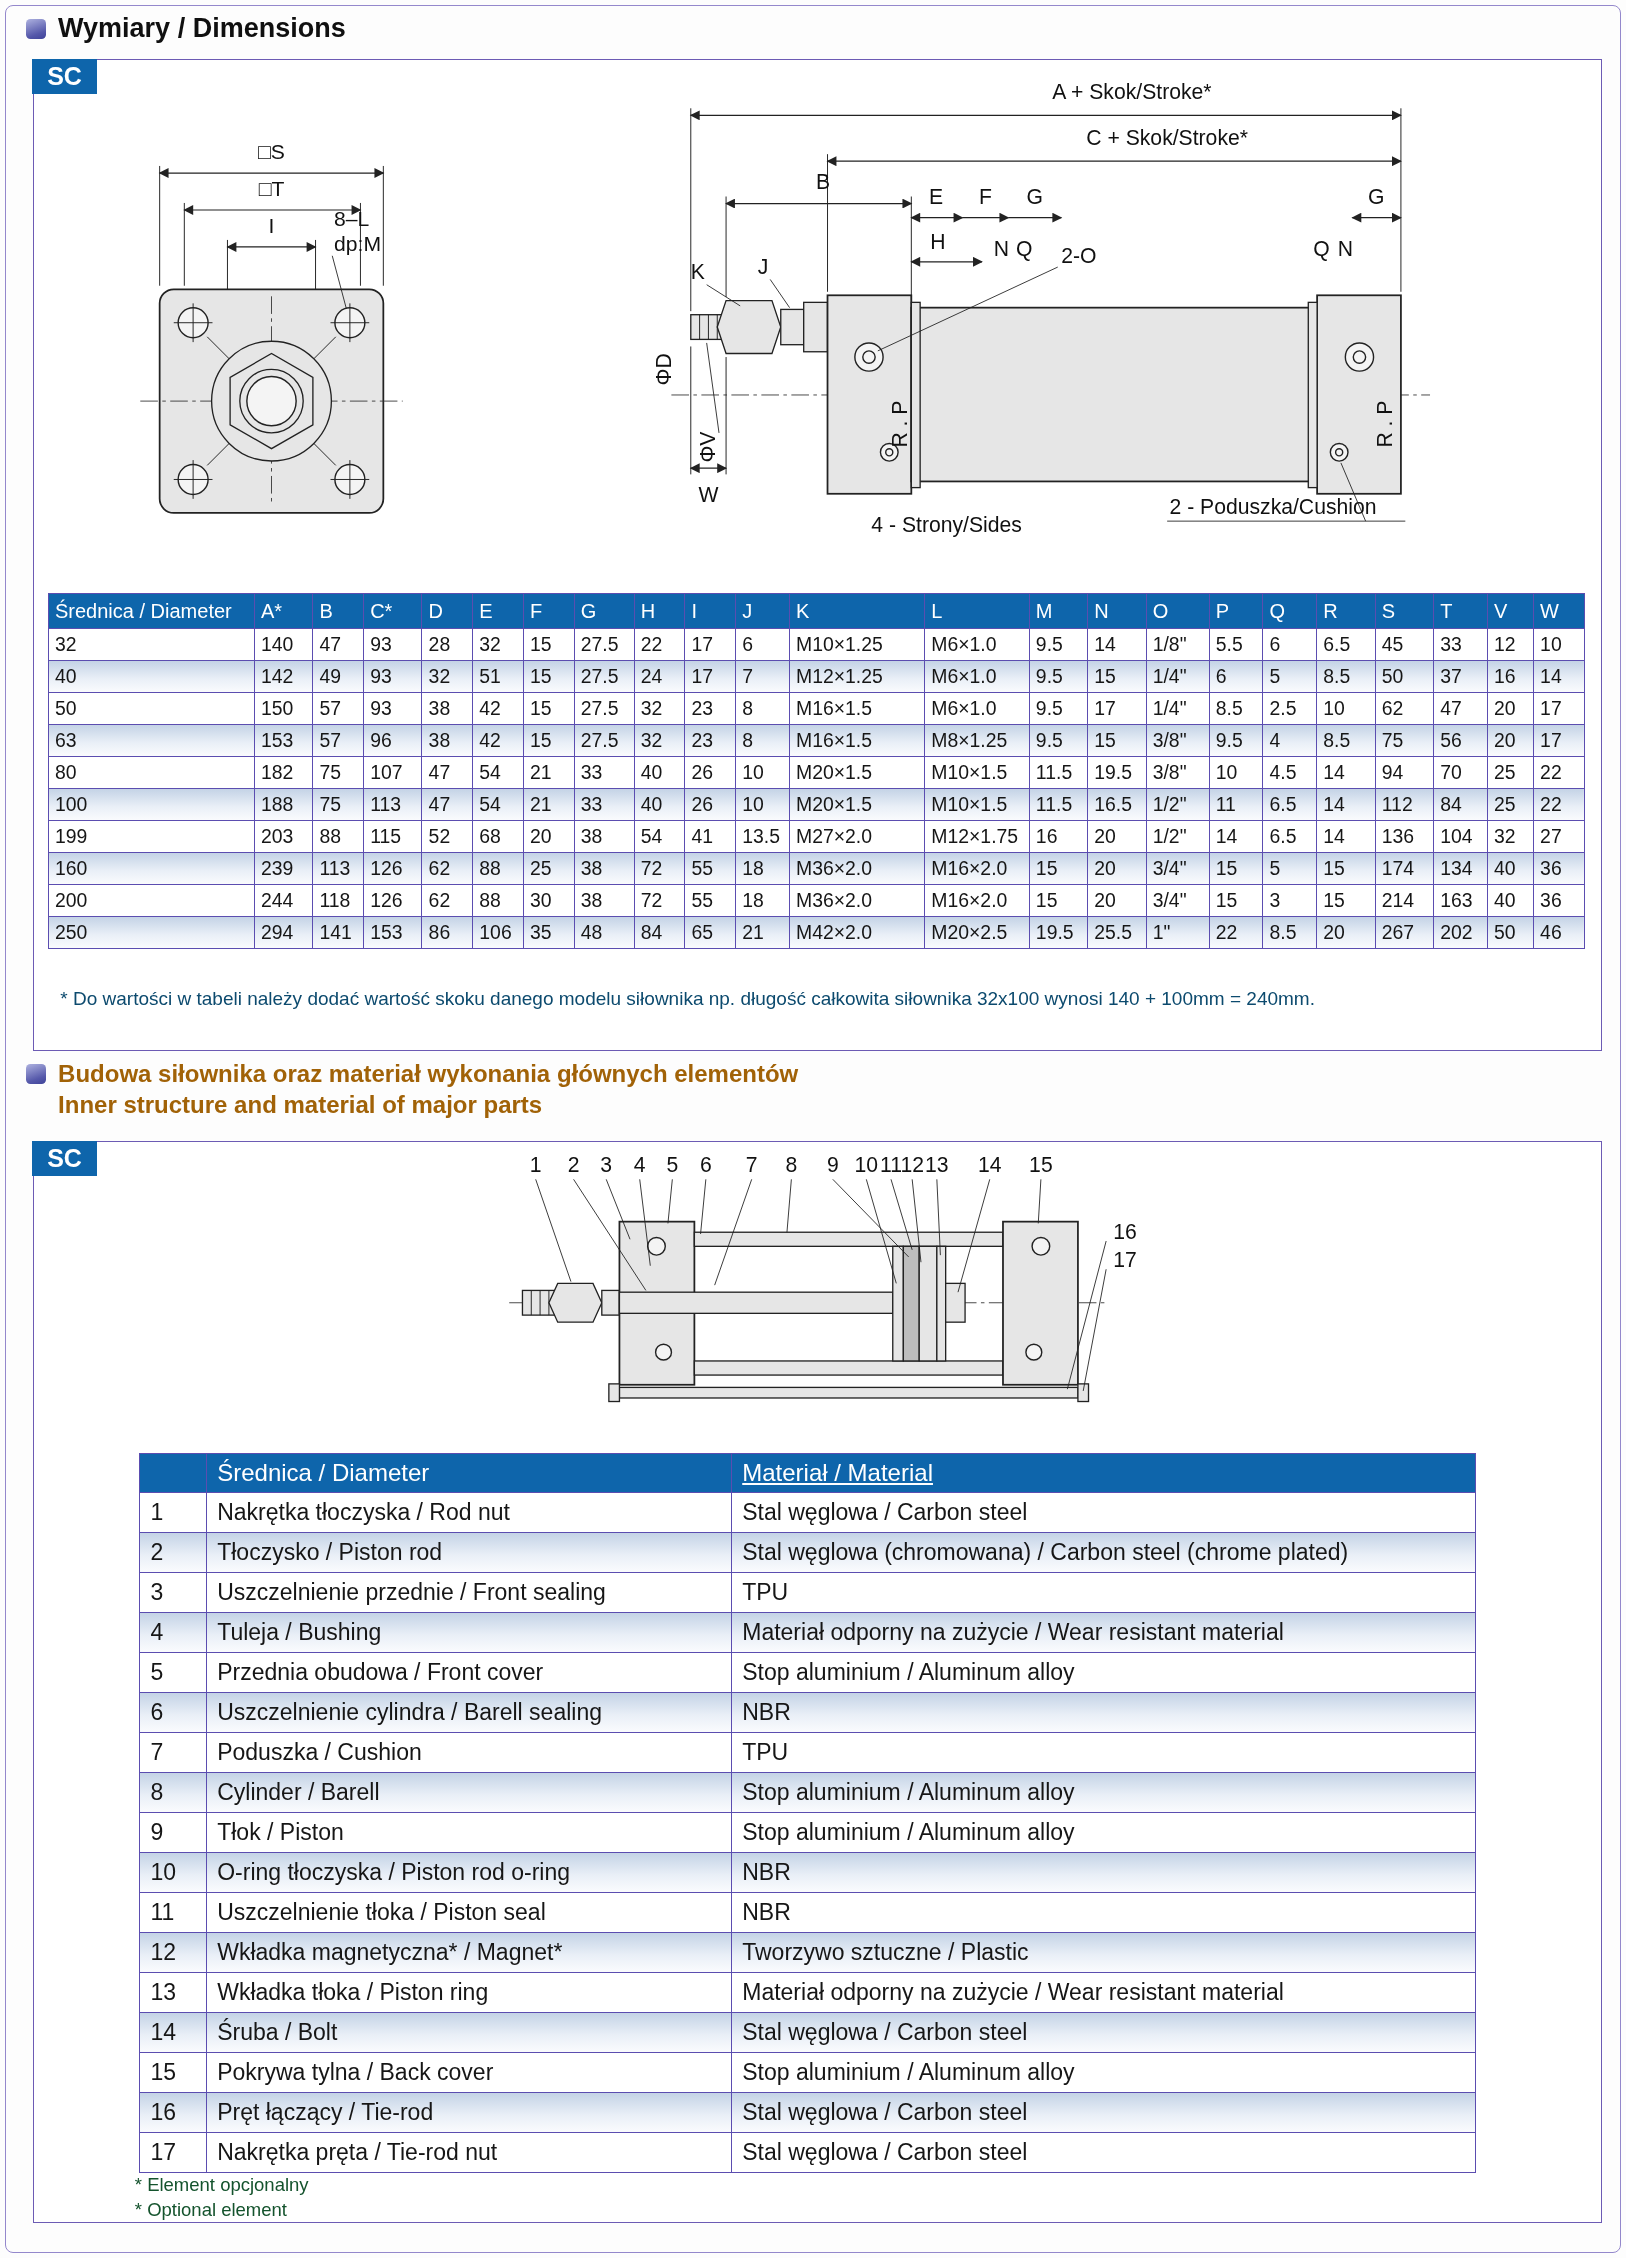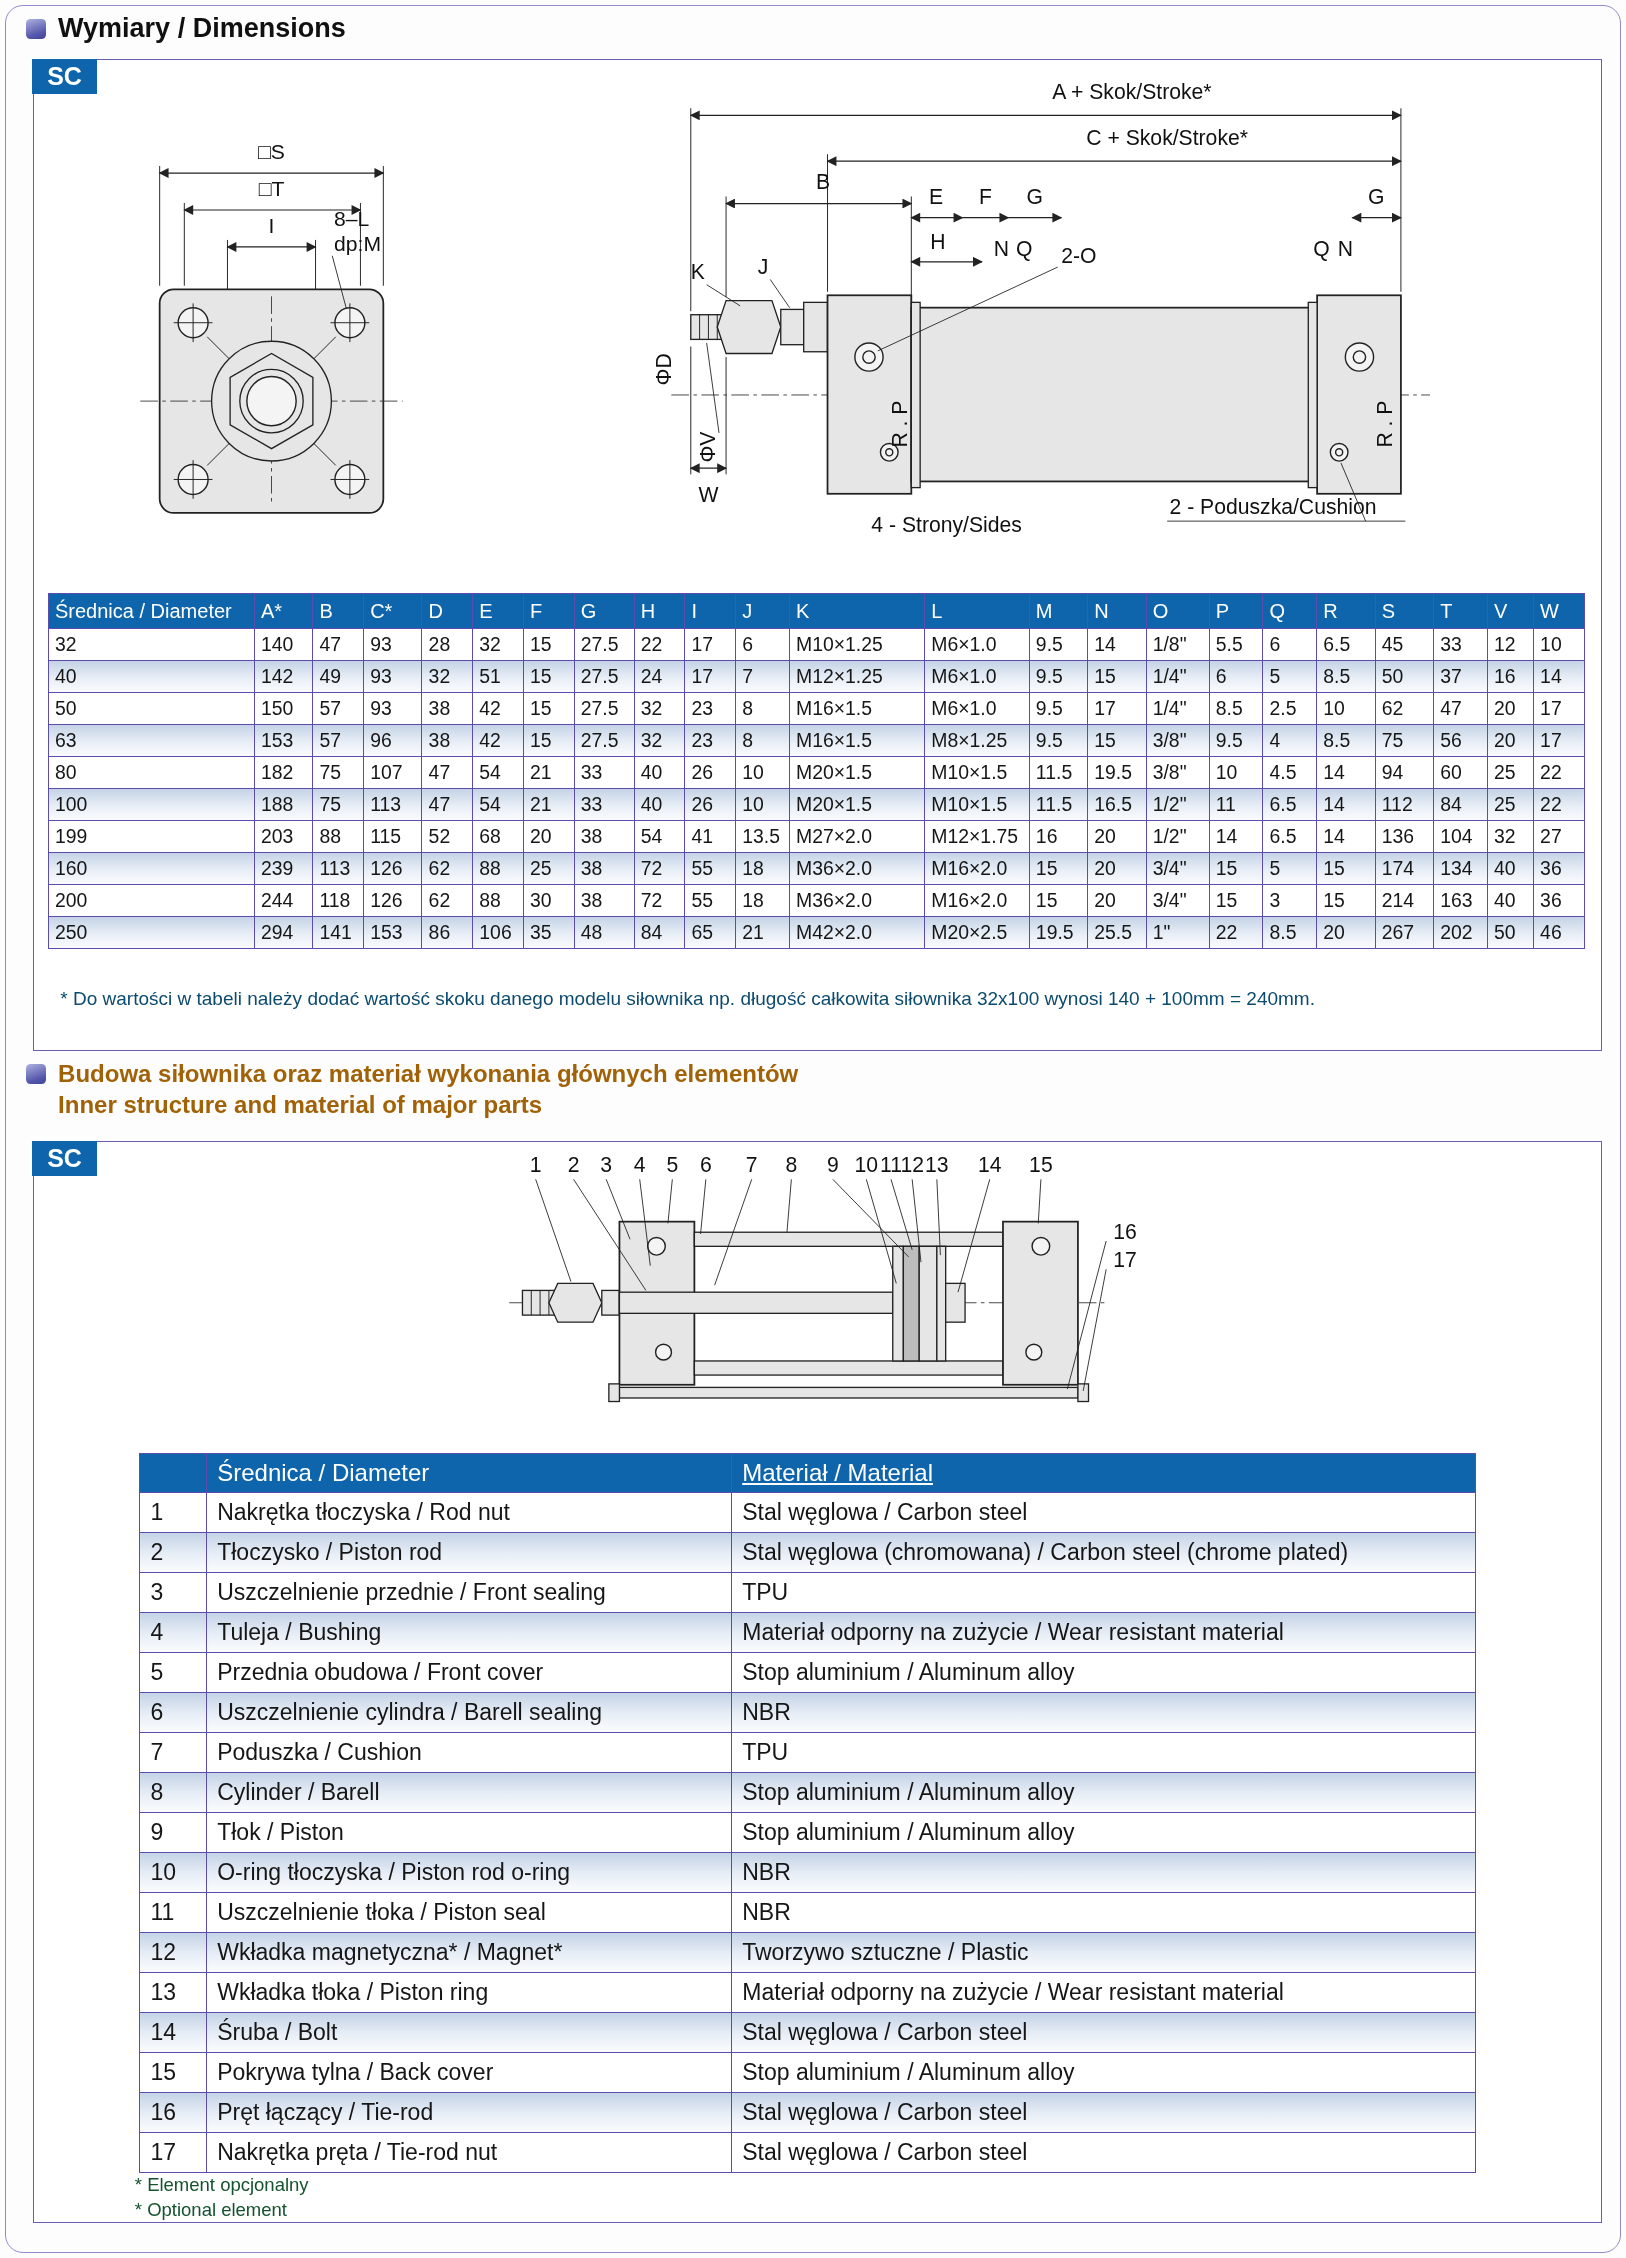--- a/index.html
+++ b/index.html
@@ -1,19 +1,19 @@
 <!DOCTYPE html>
 <html style="font-size:14px"><head>
 <meta charset="utf-8">
 <style>
   *{margin:0;padding:0;box-sizing:border-box}
   html,body{width:1627px;height:2258px;overflow:hidden;background:#fdfdfd;
     font-family:"Liberation Sans",sans-serif;color:#161616}
   .page{position:absolute;left:5.3px;top:5.3px;width:1616px;height:2248px;
-    border:1.8px solid #9488cc;border-radius:18px;background:#fdfdfd}
+    border:1.8px solid #9488cc;border-radius:8px;background:#fdfdfd}
   .title-row{position:absolute;left:19.4px;top:7px;display:flex;align-items:center;gap:12.4px}
   .bullet{width:20px;height:20px;border-radius:4.4px;flex:0 0 auto;
     background:linear-gradient(160deg,#aeb2e0 0%,#5558aa 70%,#3f4399 100%)}
   h1{font-size:27px;font-weight:bold;color:#101010}
   .title-row2{position:absolute;left:19.4px;top:1052px;display:flex;gap:12.4px;align-items:flex-start}
   .title-row2 .bullet{margin-top:5.3px}
   h2{font-size:24px;font-weight:bold;line-height:31px;color:#a16207}
   .box{position:absolute;border:1.8px solid #6c5bb4;background:#fff}
   .box1{left:26.5px;top:53px;width:1569px;height:992px}
   .box2{left:26.5px;top:1135px;width:1569px;height:1082px}
@@ -326,21 +326,21 @@
             <td>10</td>
             <td>M20×1.5</td>
             <td>M10×1.5</td>
             <td>11.5</td>
             <td>19.5</td>
             <td>3/8"</td>
             <td>10</td>
             <td>4.5</td>
             <td>14</td>
             <td>94</td>
-            <td>60</td>
+            <td>70</td>
             <td>25</td>
             <td>22</td>
           </tr>
           <tr>
             <td>100</td>
             <td>188</td>
             <td>75</td>
             <td>113</td>
             <td>47</td>
             <td>54</td>

